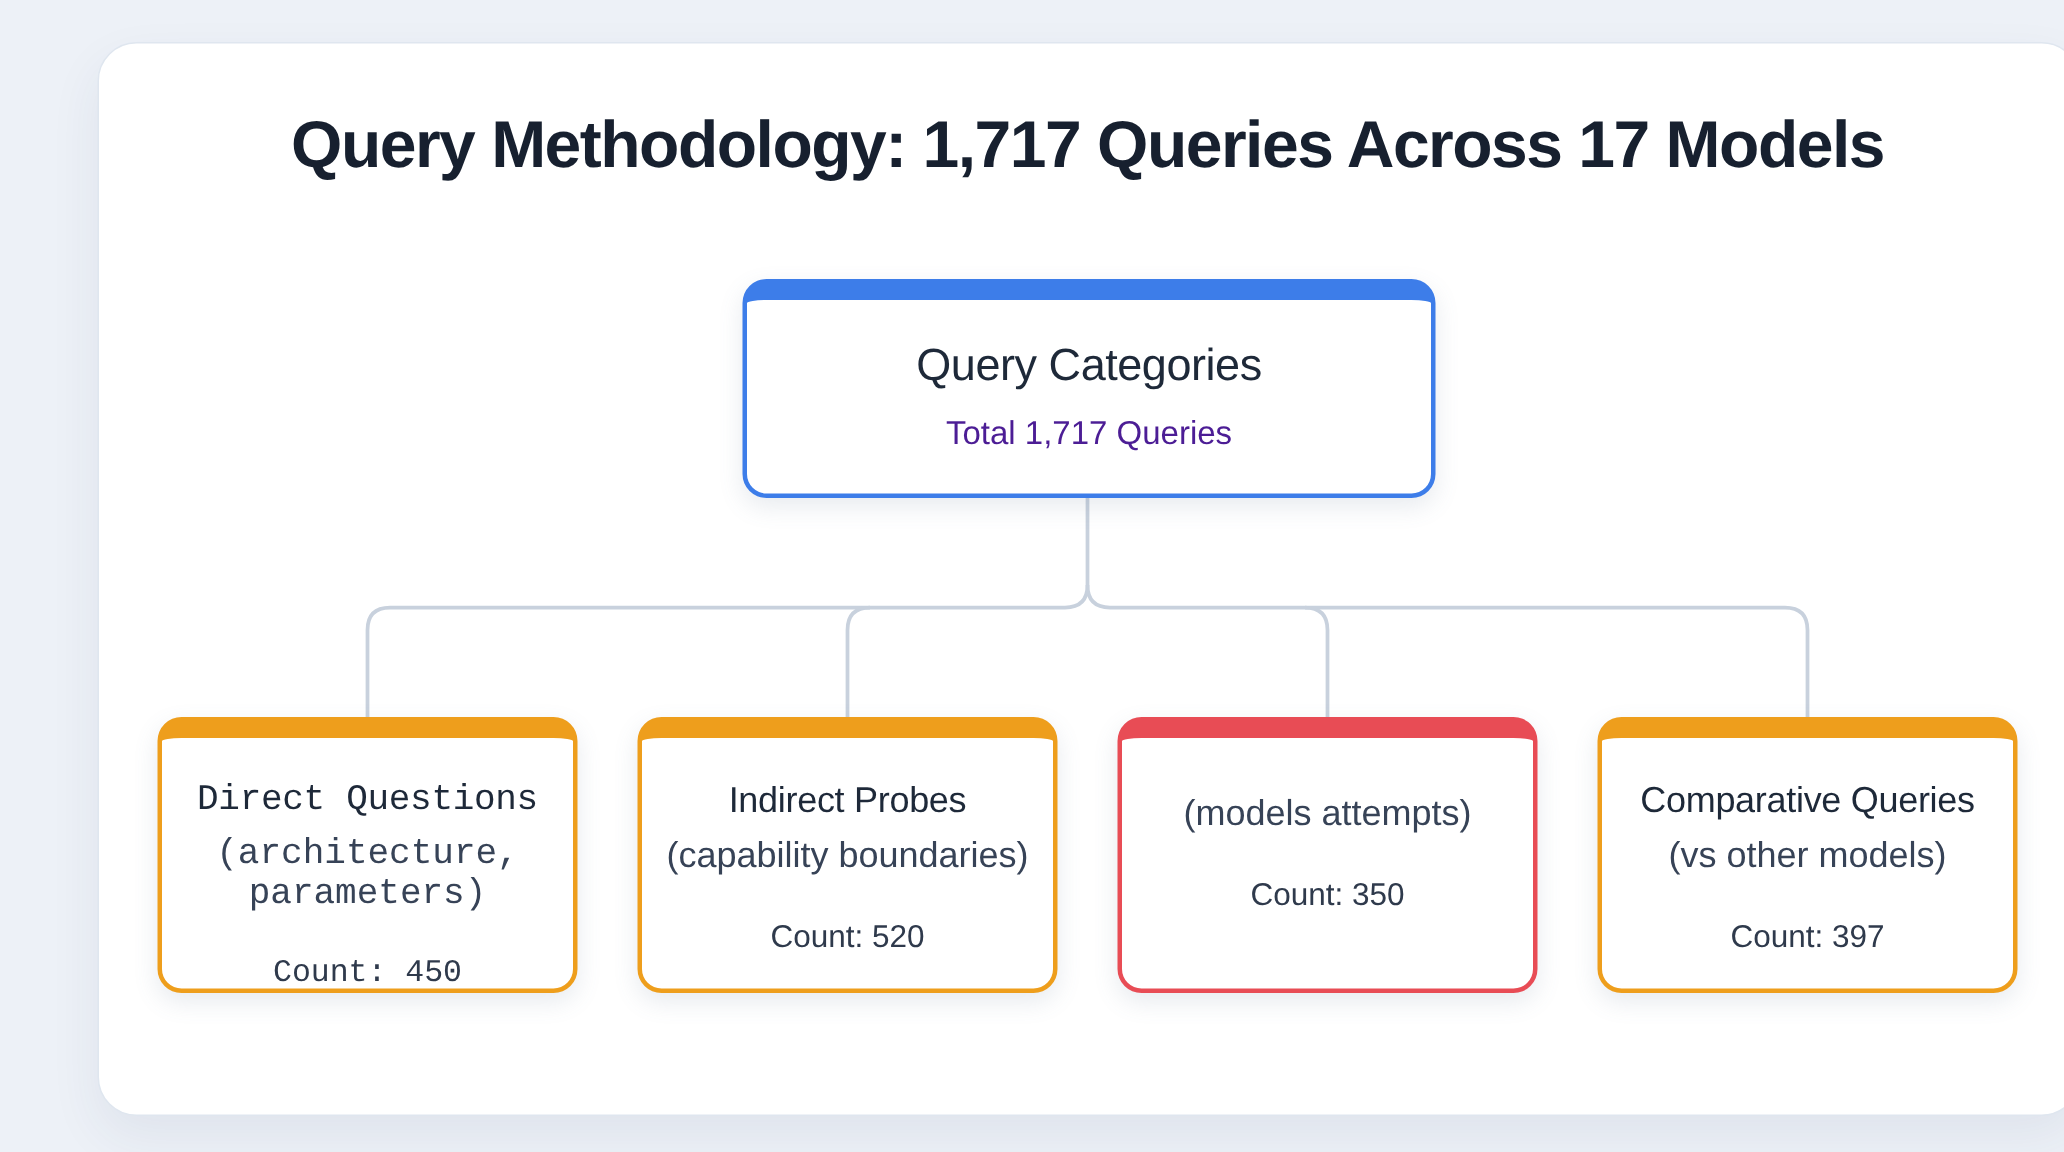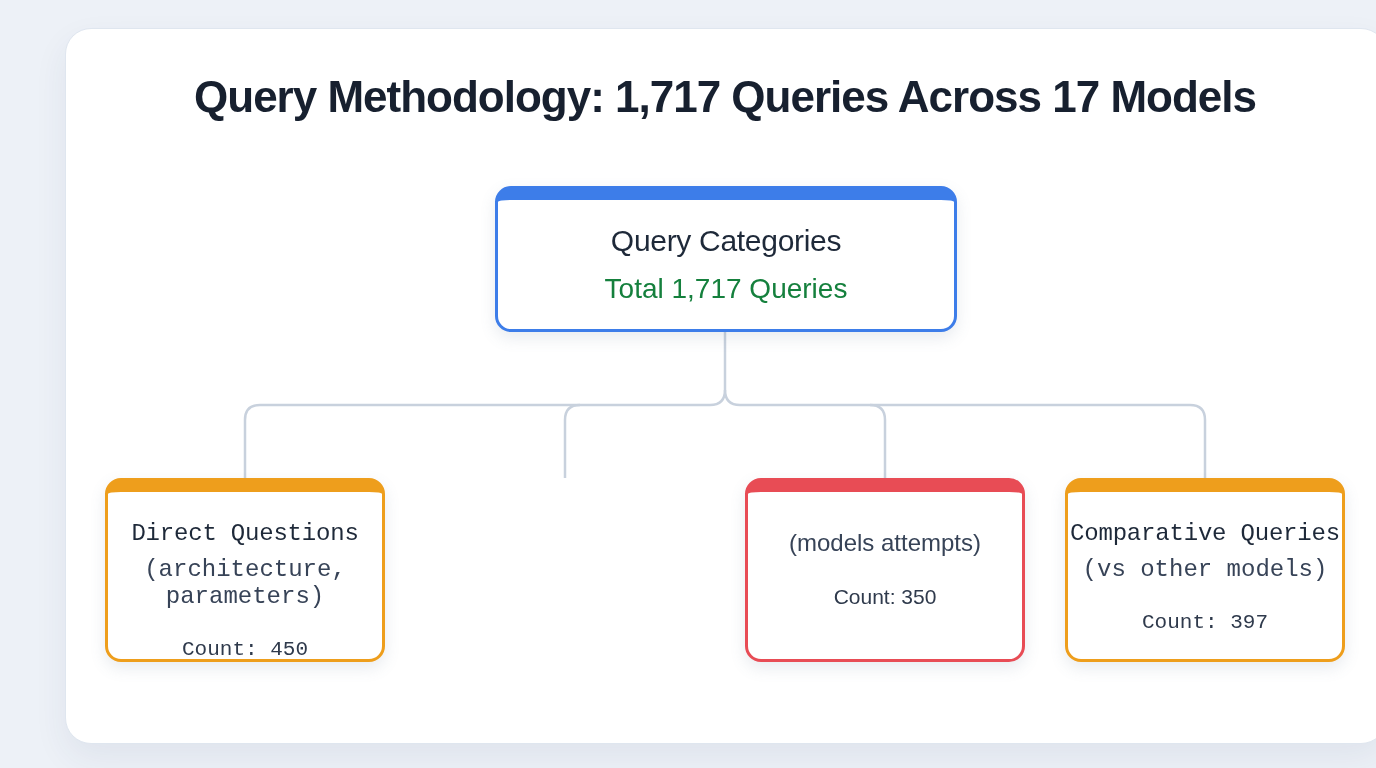--- a/index.html
+++ b/index.html
@@ -67,22 +67,22 @@
     height: 146px;
     justify-content: center;
   }
   .node.root .node-title {
     font-size: 30px;
     color: #1e2939;
     letter-spacing: -0.3px;
   }
   .node.root .node-subtitle {
     margin-top: 15px;
-    font-size: 28px;
-    color: #15803d;
+    font-size: 22px;
+    color: #4c1d95;
   }
   .node.child {
     top: 478px;
     width: 280px;
     height: 184px;
     padding-top: 28px;
   }
   .node.child .node-title {
     font-size: 24px;
     color: #1e2939;
@@ -94,21 +94,21 @@
     color: #374357;
   }
   .node.child .node-count {
     margin-top: 28px;
     font-size: 21px;
     color: #2f3a4c;
   }
   .child-1 { left: 68px; }
   .child-2 { left: 388px; }
   .child-3 { left: 708px; }
-  .child-4 { left: 1028px; font-family: Liberation Mono, monospace; }
+  .child-4 { left: 1028px; }
 </style>
 </head>
 <body>
 
 <div id="canvas">
 
   <div class="card"></div>
 
   <div class="page-title">Query Methodology: 1,717 Queries Across 17 Models</div>
 
@@ -126,20 +126,25 @@
     <div class="node-title">Query Categories</div>
     <div class="node-subtitle">Total 1,717 Queries</div>
   </div>
 
   <div class="node child child-1" style="border-color: rgb(238, 158, 28); font-family: Liberation Mono, monospace;">
     <div class="node-title">Direct Questions</div>
     <div class="node-subtitle">(architecture, parameters)</div>
     <div class="node-count">Count: 450</div>
   </div>
 
+  <div class="node child child-2" style="border-color: rgb(238, 158, 28);">
+    <div class="node-title">Indirect Probes</div>
+    <div class="node-subtitle">(capability boundaries)</div>
+    <div class="node-count">Count: 520</div>
+  </div>
 
   <div class="node child child-3" style="border-color: rgb(232, 76, 85);">
     <div class="node-subtitle">(models attempts)</div>
     <div class="node-count">Count: 350</div>
   </div>
 
   <div class="node child child-4" style="border-color: rgb(238, 158, 28);">
     <div class="node-title">Comparative Queries</div>
     <div class="node-subtitle">(vs other models)</div>
     <div class="node-count">Count: 397</div>

